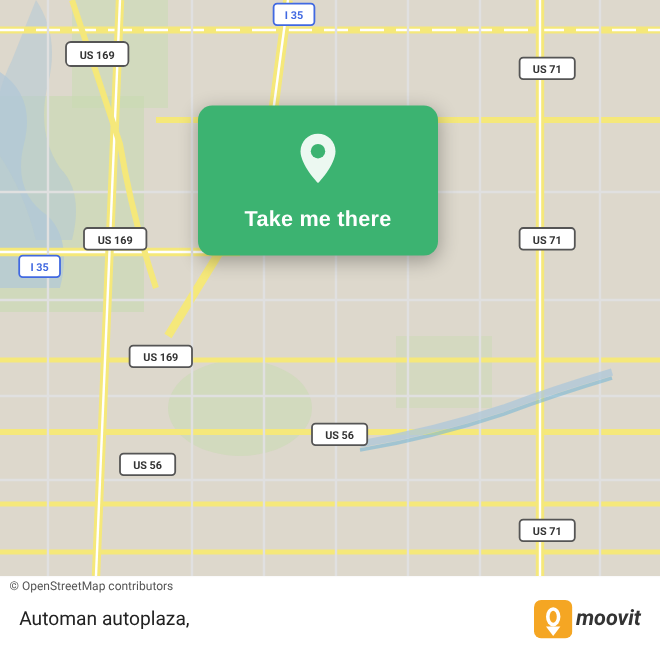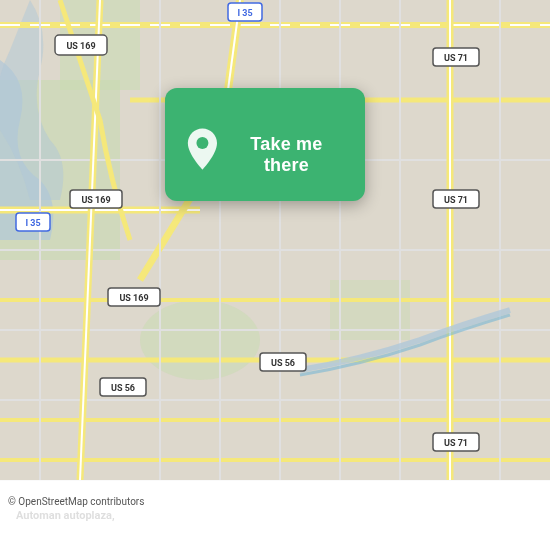--- a/index.html
+++ b/index.html
@@ -32,33 +32,33 @@
     }
 
     .copyright-text {
       position: absolute;
       top: 480px;
       left: 0;
       width: 550px;
       background: rgba(255,255,255,0.85);
       font-size: 10px;
       color: #555;
-      padding: 16px 8px;
+      padding: 4px 8px;
       z-index: 10;
     }
 
     .location-info {
       display: flex;
       flex-direction: column;
       flex: 1;
     }
 
     .location-name {
-      font-size: 11px;
-      font-weight: 700;
+      font-size: 16px;
+      font-weight: 400;
       color: #222;
     }
 
     .location-city {
       font-size: 14px;
       color: #666;
     }
 
     .moovit-logo {
       display: flex;
@@ -75,23 +75,23 @@
 
     
     .map-popup {
       position: absolute;
       top: 90px;
       left: 50%;
       transform: translateX(-50%);
       background: #3cb371;
       border-radius: 12px;
       width: 200px;
-      padding: 37px 16px 16px;
-      display: flex;
-      flex-direction: row;
+      padding: 20px 16px 16px;
+      display: flex;
+      flex-direction: column;
       align-items: center;
       box-shadow: 0 4px 16px rgba(0,0,0,0.3);
       z-index: 5;
     }
 
     .pin-icon {
       width: 48px;
       height: 48px;
       margin-bottom: 12px;
     }
@@ -215,13 +215,23 @@
 </div>
 
 <div class="copyright-text">
   <span>© OpenStreetMap contributors</span>
 </div>
 
 <div id="bottom-bar">
   <div class="location-info">
     <span class="location-name">Automan autoplaza,</span>
   </div>
+  <div class="moovit-logo">
+
+    <svg width="32" height="32" viewBox="0 0 32 32" xmlns="http://www.w3.org/2000/svg">
+      <rect width="32" height="32" rx="6" fill="#f5a623"></rect>
+      <ellipse cx="16" cy="14" rx="6" ry="8" fill="white"></ellipse>
+      <ellipse cx="16" cy="14" rx="3" ry="5" fill="#f5a623"></ellipse>
+      <path d="M10 22 L16 30 L22 22" fill="white"></path>
+    </svg>
+    <span class="moovit-text">moovit</span>
+  </div>
 </div>
 
 </body></html>

